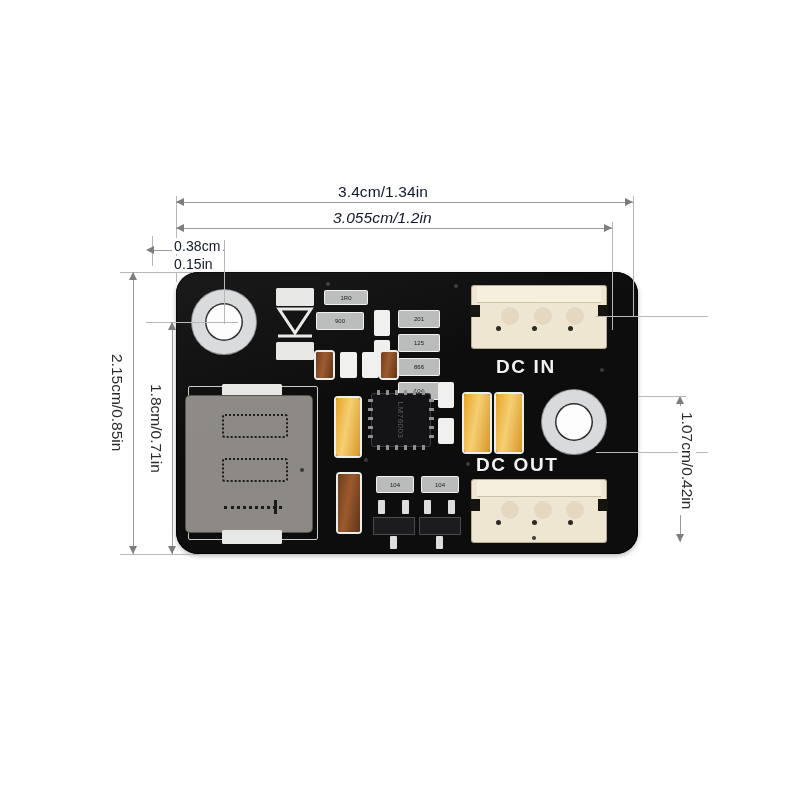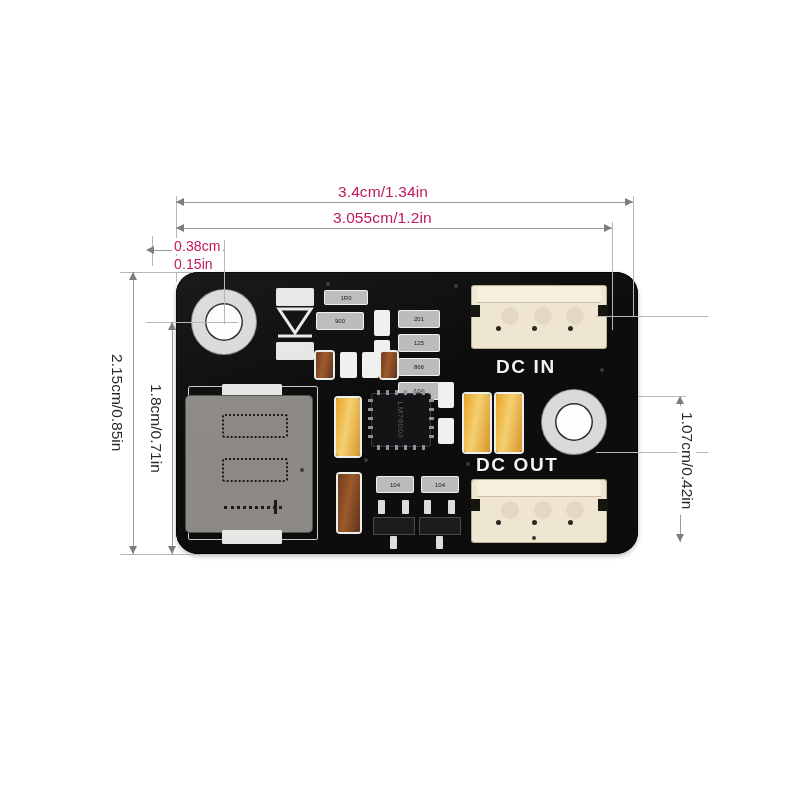--- a/index.html
+++ b/index.html
@@ -5,21 +5,21 @@
   html,body{margin:0;padding:0;}
   body{
     width:800px;height:800px;background:#ffffff;
     font-family:"Liberation Sans","DejaVu Sans",sans-serif;
     overflow:hidden;position:relative;
   }
   #stage{position:absolute;left:0;top:0;width:800px;height:800px;}
 
   
   .dimlabel{
-    position:absolute;color:#be185d;font-size:15.5px;
+    position:absolute;color:#0f172a;font-size:15.5px;
     white-space:nowrap;letter-spacing:.1px;line-height:1.15;
   }
   .dimlabel.small{font-size:14px;}
   .vtext{
     position:absolute;color:#2b2b2b;font-size:15.5px;white-space:nowrap;
     transform-origin:0 0;
   }
   .rot-cw{transform:rotate(90deg);}   
 
   .hline,.vline{position:absolute;background:#9a9a9a;}
@@ -272,21 +272,21 @@
   <div class="ext v" style="left:152px;top:236px;height:30px;"></div>
 
   <div class="hline" style="left:176px;top:202px;width:457px;"></div>
   <div class="arr arr-l" style="left:176px;top:198px;"></div>
   <div class="arr arr-r" style="left:625px;top:198px;"></div>
   <div class="dimlabel" style="left:331px;top:183px;background:#fff;padding:0 7px;">3.4cm/1.34in</div>
 
   <div class="hline" style="left:176px;top:228px;width:436px;"></div>
   <div class="arr arr-l" style="left:176px;top:224px;"></div>
   <div class="arr arr-r" style="left:604px;top:224px;"></div>
-  <div class="dimlabel" style="left:326px;top:209px;background:#fff;padding:0 7px;">3.055cm/1.2in</div>
+  <div class="dimlabel" style="left:326px;top:209px;background:#fff;padding:0 7px;font-style:italic;">3.055cm/1.2in</div>
 
   <div class="hline" style="left:152px;top:250px;width:72px;"></div>
   <div class="arr arr-l" style="left:146px;top:246px;"></div>
   <div class="arr arr-r" style="left:216px;top:246px;"></div>
   <div class="dimlabel small" style="left:172px;top:238px;background:#fff;padding:0 2px;">0.38cm</div>
   <div class="dimlabel small" style="left:172px;top:256px;background:#fff;padding:0 2px;">0.15in</div>
 
   <div class="ext h" style="left:120px;top:272px;width:72px;"></div>
   <div class="ext h" style="left:146px;top:322px;width:92px;"></div>
   <div class="ext h" style="left:120px;top:554px;width:80px;"></div>

